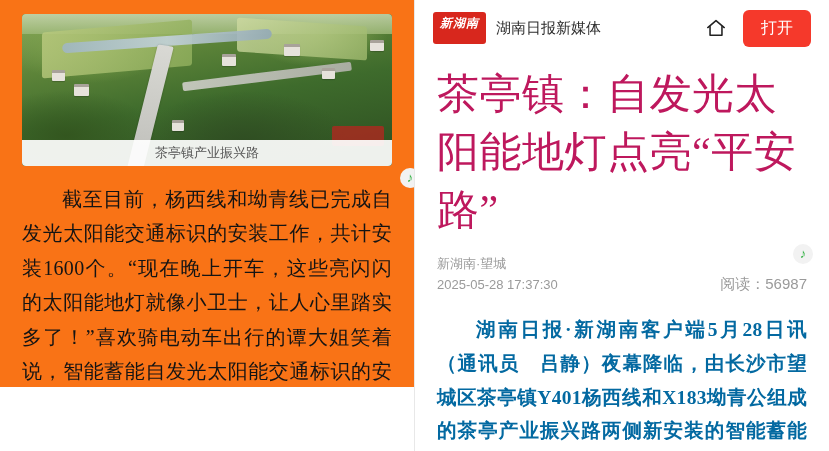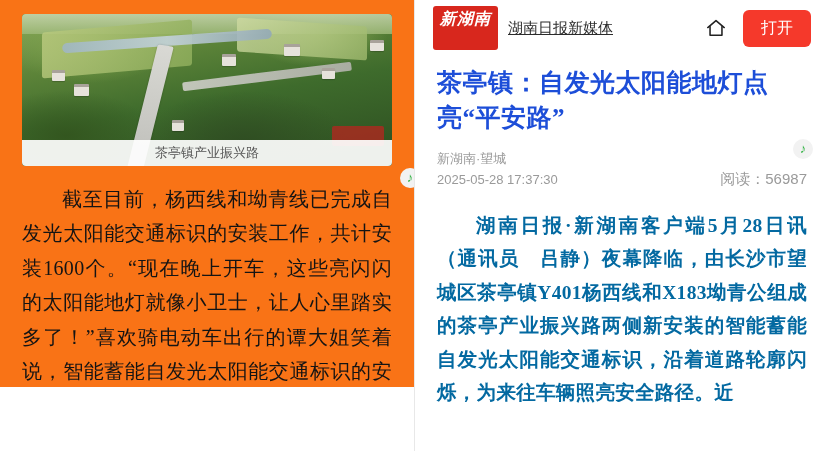--- a/index.html
+++ b/index.html
@@ -179,32 +179,31 @@
     align-items: center;
     height: 56px;
     padding: 0 18px 0 18px;
     gap: 10px;
   }
   .brand-logo {
     background: #d8271d;
     color: #ffffff;
     font-family: "Liberation Serif", serif;
     font-weight: bold;
-    font-size: 16px;
-    padding: 3px 7px 20px 7px;
+    font-size: 12px;
+    padding: 3px 7px 12px 7px;
     border-radius: 3px;
     letter-spacing: 1px;
     white-space: nowrap;
     font-style: italic;
   }
   .brand-sub {
     font-size: 15px;
     color: #2b2b2b;
     white-space: nowrap;
-    text-decoration: underline;
   }
   .topbar-spacer { flex: 1; }
   .home-icon-btn {
     width: 34px;
     height: 34px;
     border-radius: 8px;
     display: flex;
     align-items: center;
     justify-content: center;
   }
@@ -215,24 +214,24 @@
     padding: 8px 18px;
     border-radius: 6px;
     border: none;
     cursor: pointer;
     white-space: nowrap;
   }
 
   .headline {
     margin: 10px 22px 0 22px;
     font-family: "Liberation Serif", serif;
-    font-weight: bold;
-    font-size: 25px;
+    font-weight: normal;
+    font-size: 42px;
     line-height: 1.38;
-    color: #1d4ed8;
+    color: #be185d;
     letter-spacing: .5px;
   }
 
   .meta {
     margin: 14px 22px 0 22px;
     position: relative;
     font-size: 13px;
     color: #9a9a9a;
     line-height: 1.6;
   }

